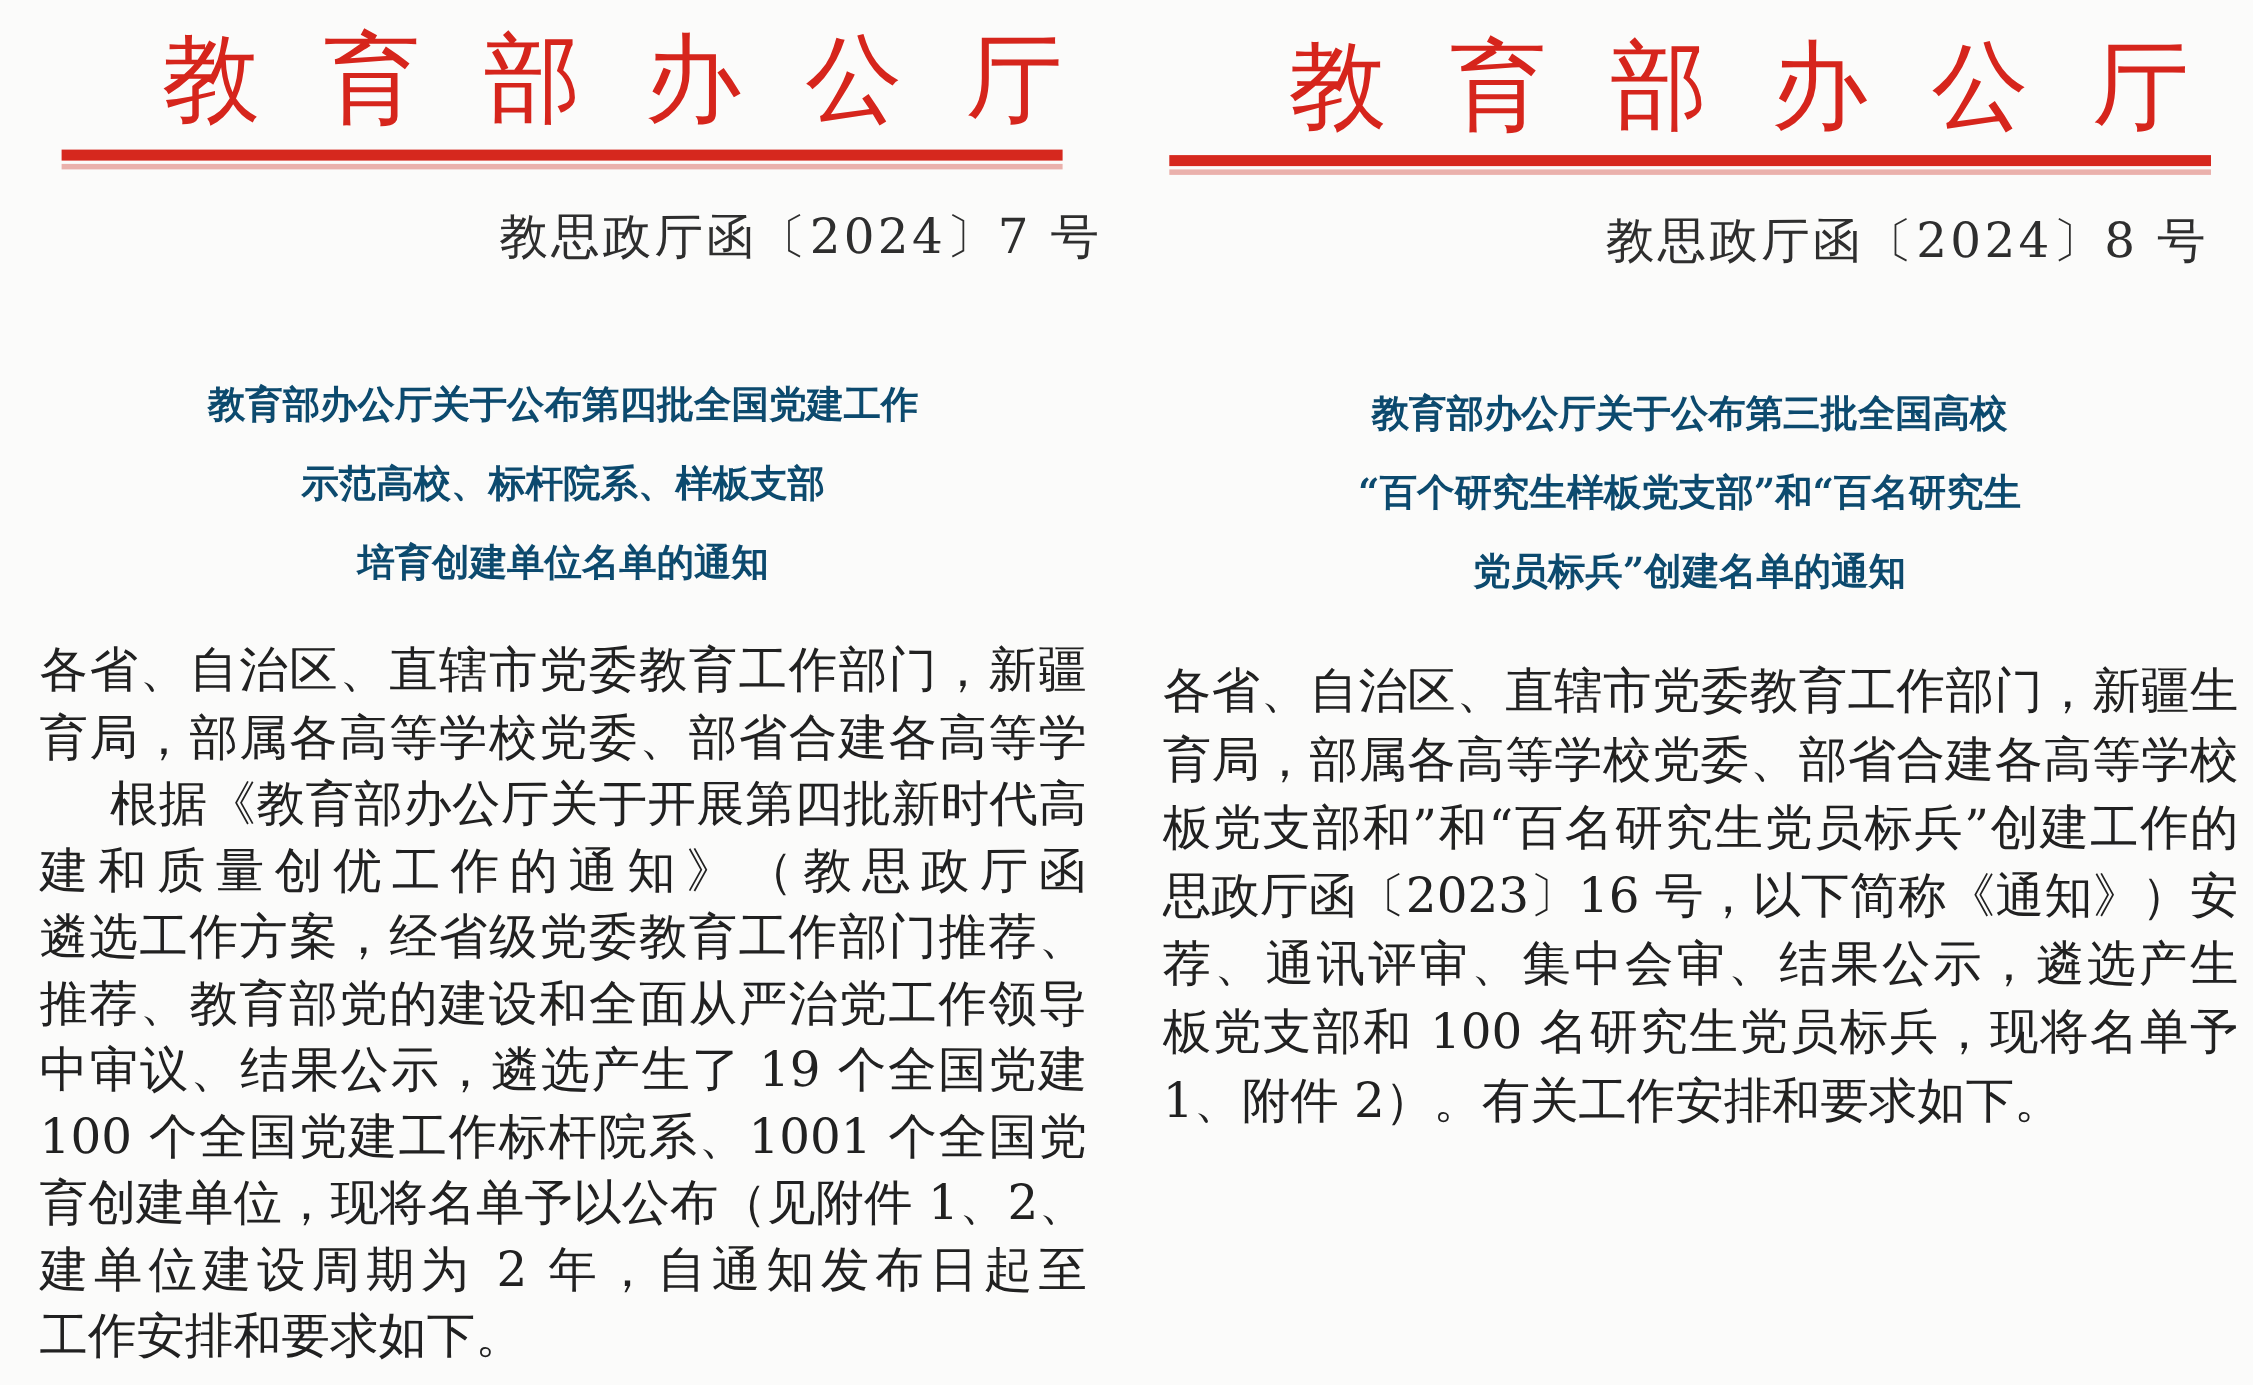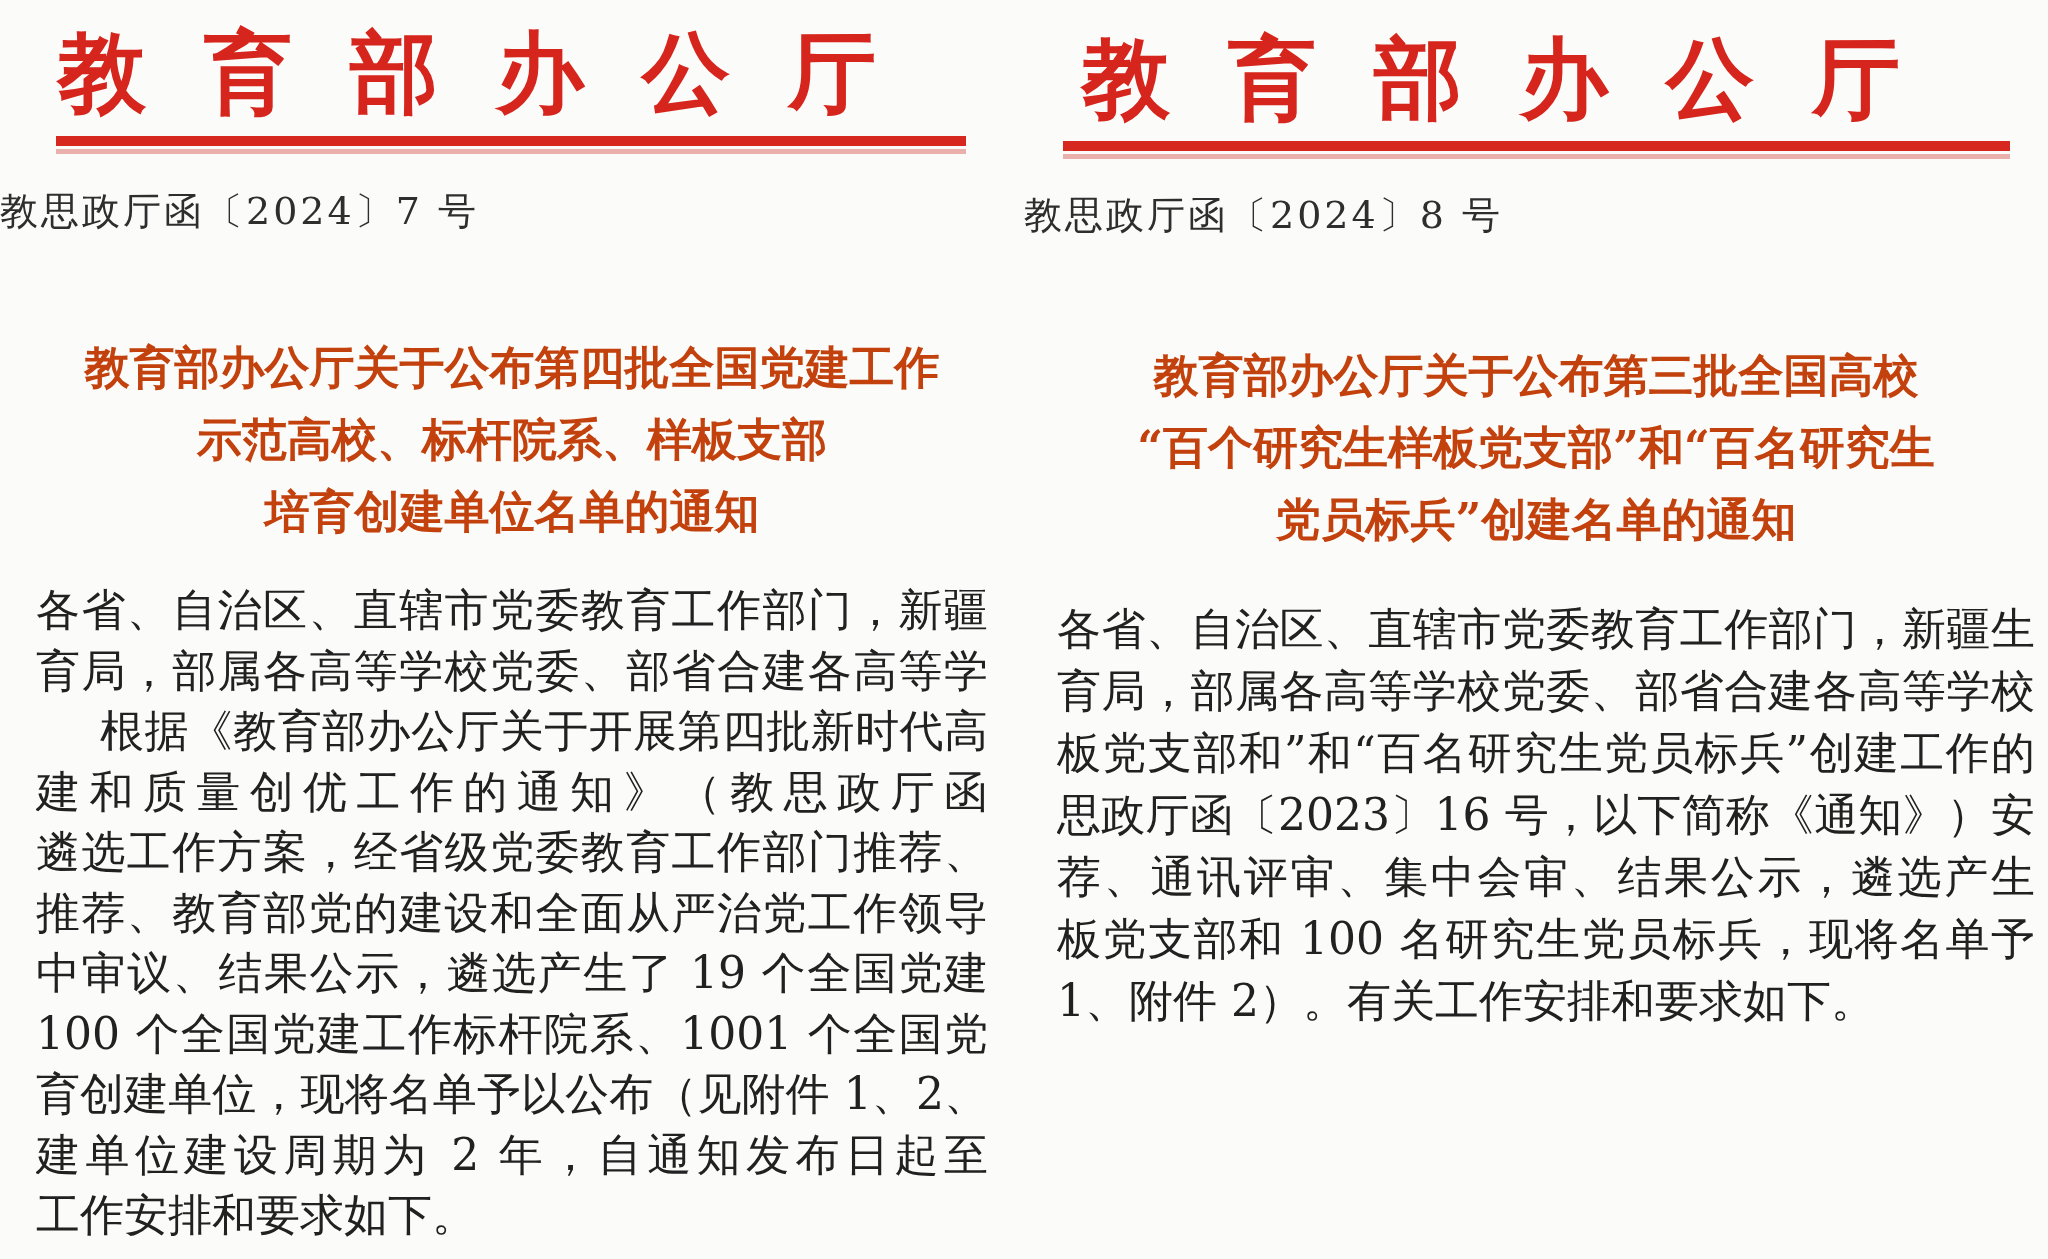--- a/index.html
+++ b/index.html
@@ -10,53 +10,53 @@
     color:#1f1f1f;
     position:relative;
     overflow:hidden;
   }
   .page { position:absolute; top:0; width:1024px; height:1259px; background:transparent; }
   .page-left  { left:0; }
   .page-right { left:1024px; }
 
   .masthead {
     position:absolute; left:0; right:0;
-    text-align:left;
+    text-align:right;
     color:#d6251c;
-    font-weight:700;
+    font-weight:400;
     font-size:88px;
     line-height:92px;
     letter-spacing:58px;
     padding-left:58px;
     white-space:nowrap;
   }
   .page-left  .masthead { top:26px; }
   .page-right .masthead { top:32px; }
 
   .rule-thick { position:absolute; height:10px; background:#d6281e; }
   .rule-thin  { position:absolute; height:5px;  background:#eab1ac; }
   .page-left  .rule-thick { left:56px; width:910px; top:136px; }
   .page-left  .rule-thin  { left:56px; width:910px; top:149px; }
   .page-right .rule-thick { left:39px; width:947px; top:141px; }
   .page-right .rule-thin  { left:39px; width:947px; top:154px; }
 
   .docnum {
-    position:absolute; left:0; text-align:left;
-    font-size:38px; letter-spacing:3px; color:#2e2e2e;
+    position:absolute; left:0; text-align:right;
+    font-size:44px; letter-spacing:3px; color:#2e2e2e;
     white-space:nowrap;
   }
   .page-left  .docnum { top:186px; right:22px; }
   .page-right .docnum { top:190px; right:40px; }
 
   .title {
     position:absolute; left:40px; right:40px;
     text-align:center;
-    font-size:45px; font-weight:700;
+    font-size:34px; font-weight:700;
     line-height:72px;
-    color:#c2410c;
+    color:#0c4a6e;
   }
   .page-left  .title { top:332px; }
   .page-right .title { top:340px; }
 
   .bodytext { position:absolute; font-size:44px; color:#212121; }
   .page-left  .bodytext { top:580px; left:36px;  width:952px; }
   .page-right .bodytext { top:598px; left:33px;  width:978px; }
 
   .bline {
     text-align:justify;

